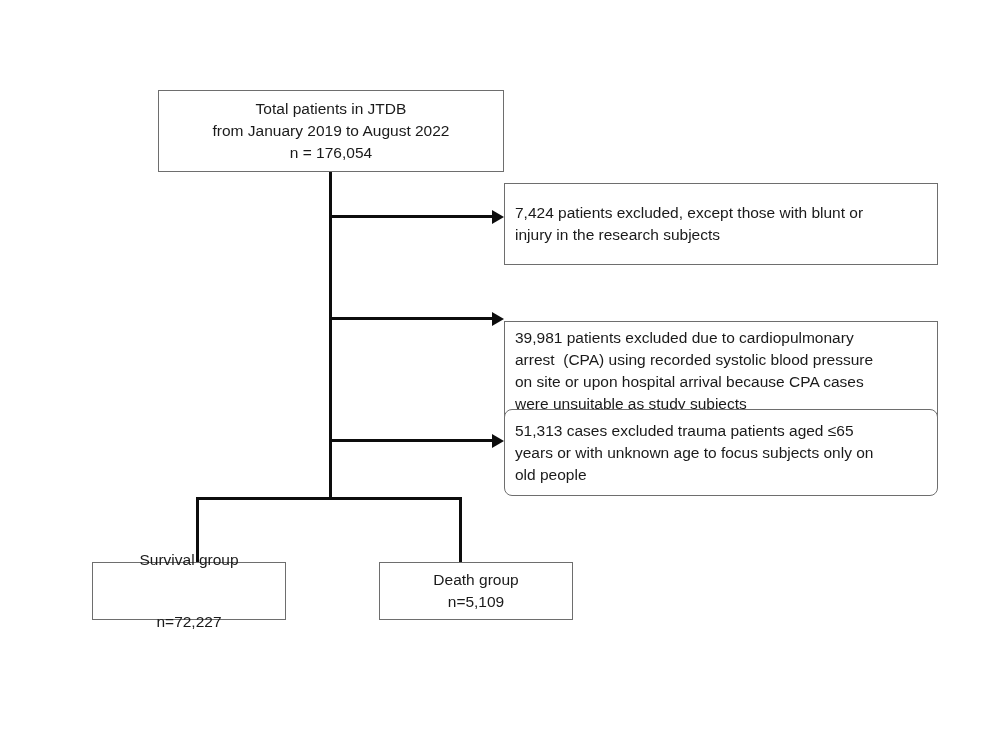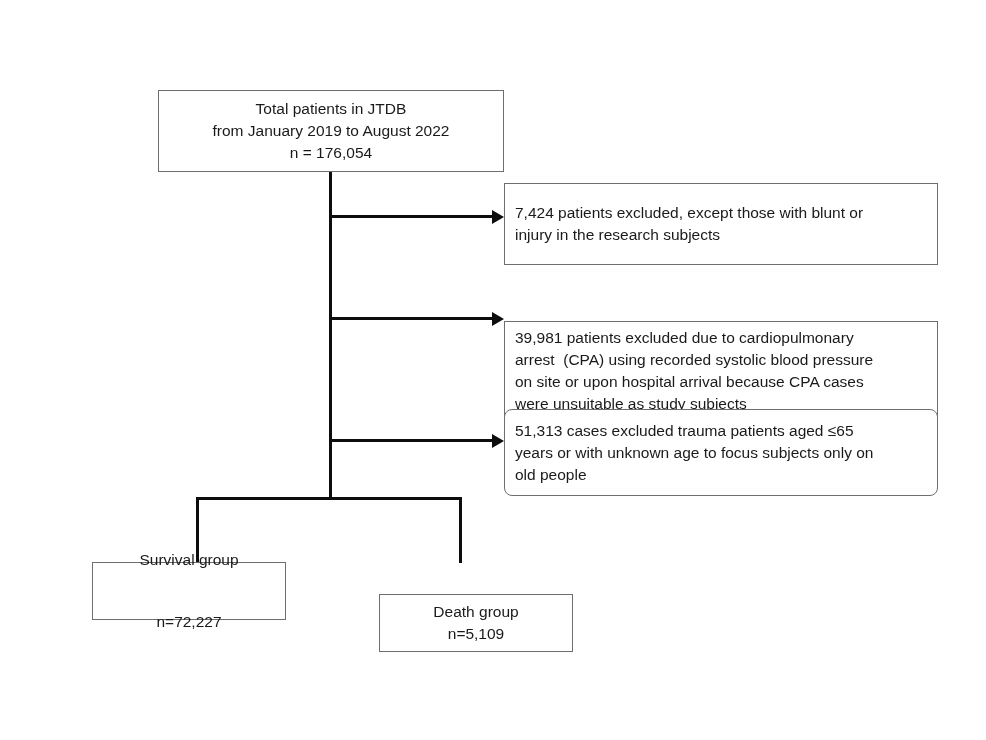--- a/index.html
+++ b/index.html
@@ -45,21 +45,21 @@
     padding: 5px 9px 5px 10px;
   }
   .fc-line { display: block; white-space: pre; }
 
   
   #box-total       { left: 158px; top: 90px;  width: 346px; height: 82px; }
   #box-exclusion-1 { left: 504px; top: 183px; width: 434px; height: 82px; }
   #box-exclusion-2 { left: 504px; top: 289px; width: 434px; height: 100px; margin-top: 32px; }
   #box-exclusion-3 { left: 504px; top: 409px; width: 434px; height: 87px; border-radius: 8px; }
   #box-survival    { left: 92px;  top: 562px; width: 194px; height: 58px; gap: 40px; }
-  #box-death       { left: 379px; top: 562px; width: 194px; height: 58px; margin-top: 32px; }
+  #box-death       { left: 379px; top: 562px; width: 194px; height: 58px; }
 
   
   .conn {
     position: absolute;
     background: #0d0d0d;
   }
   .conn-v { width: 3px; }
   .conn-h { height: 3px; }
 
   

